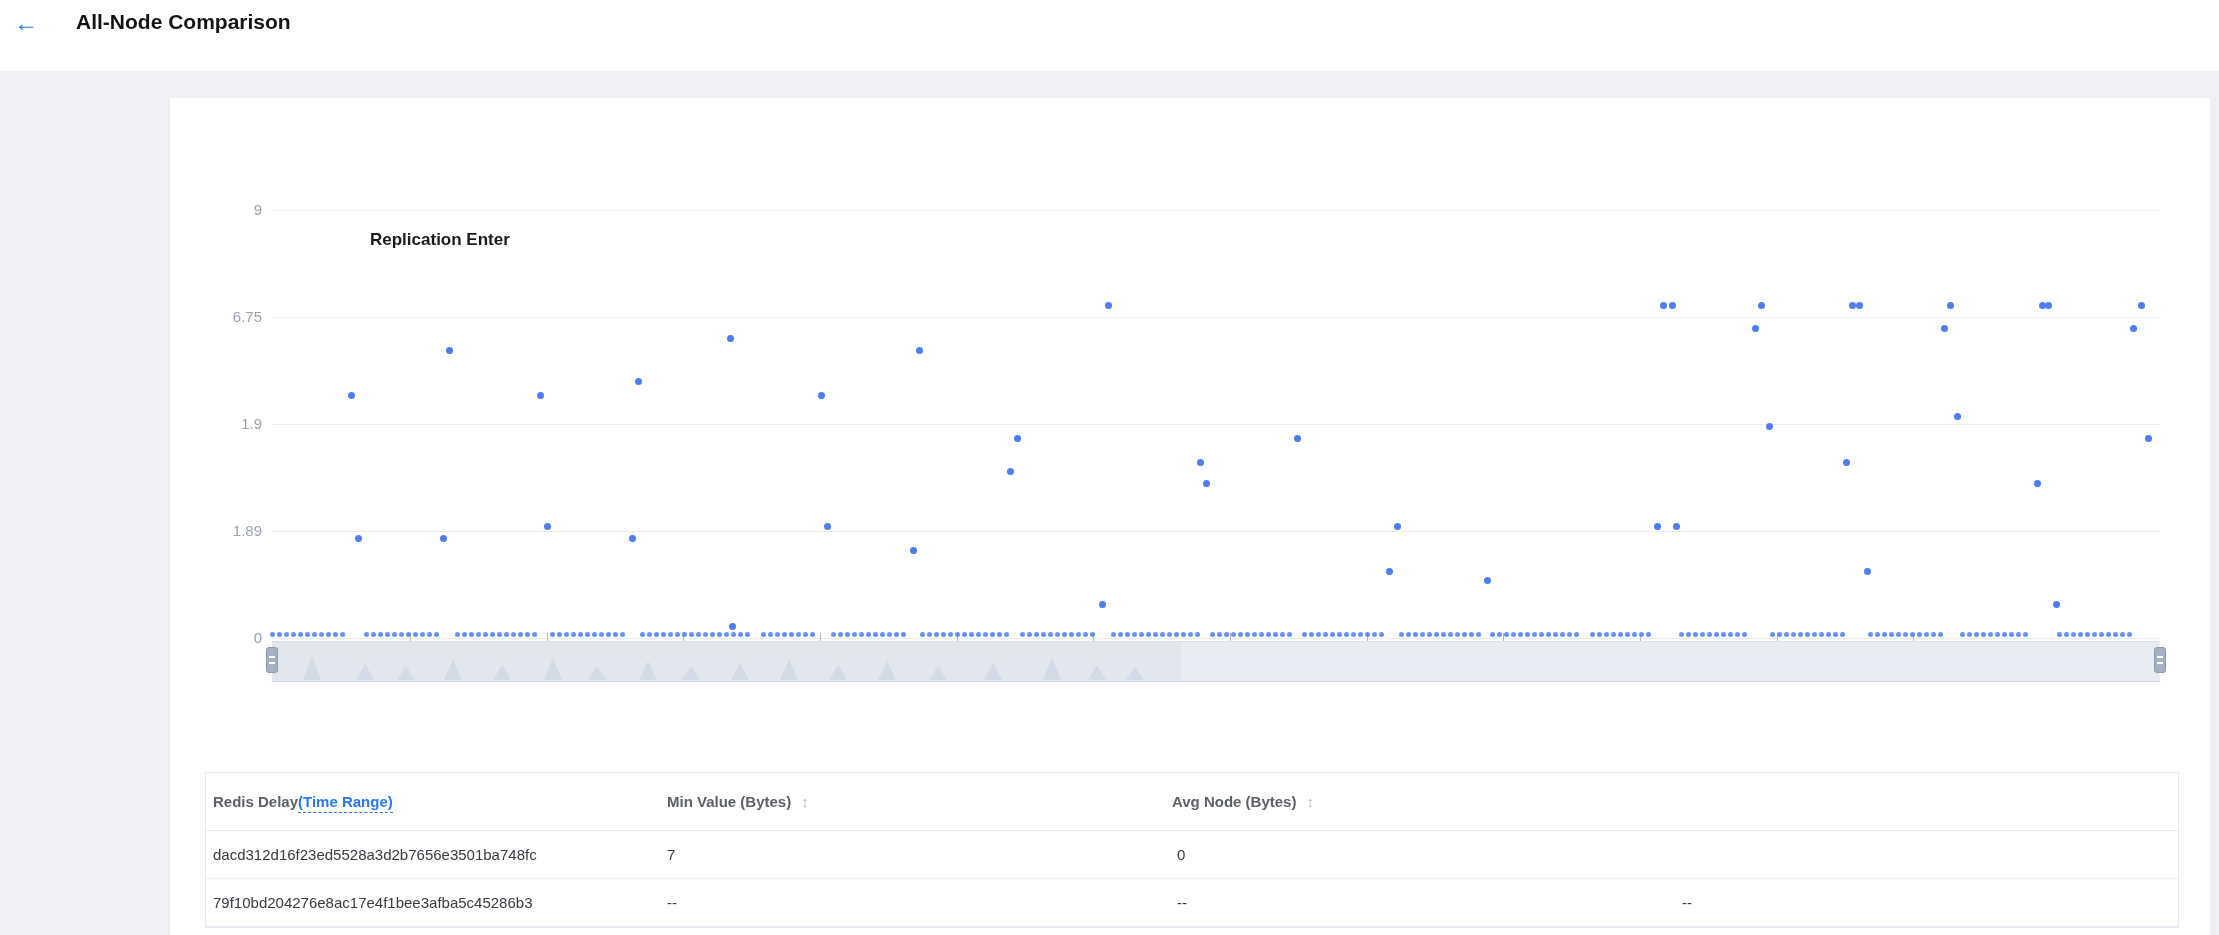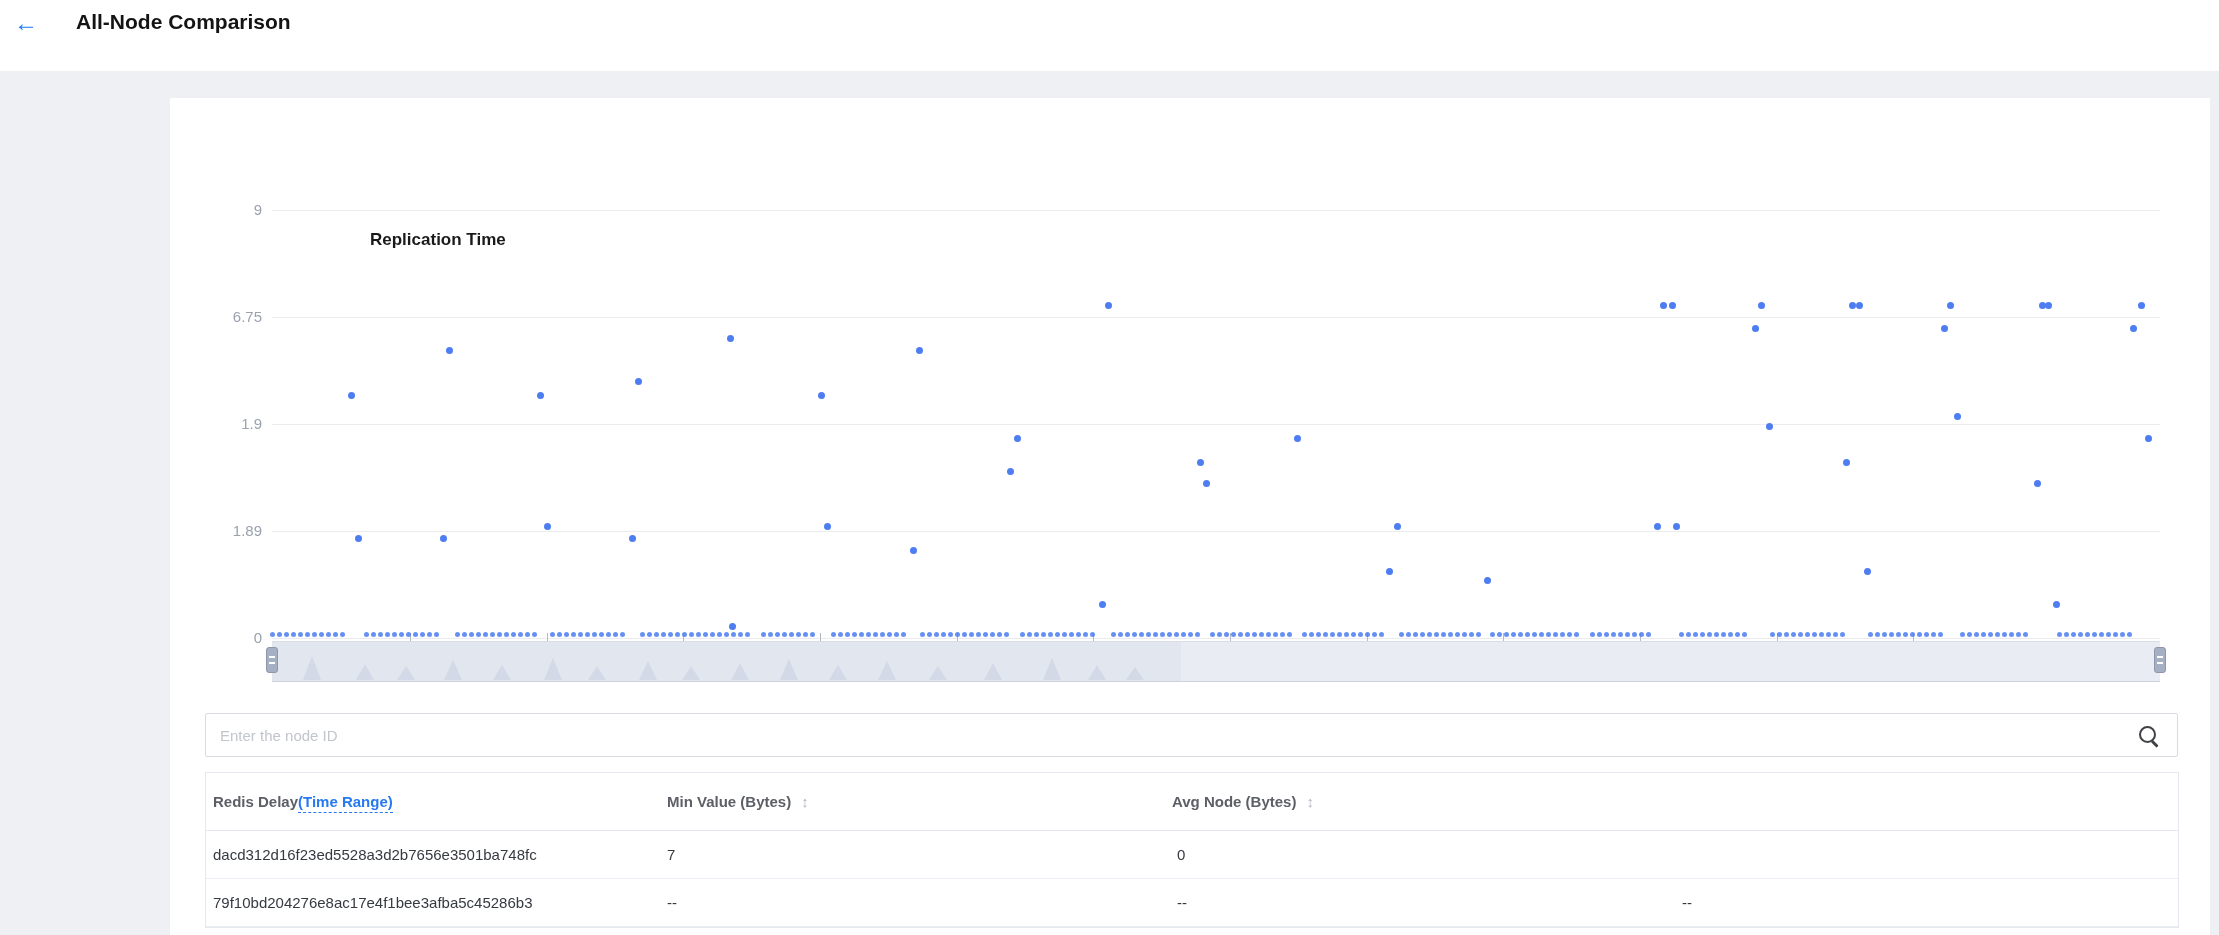--- a/index.html
+++ b/index.html
@@ -62,21 +62,21 @@
 <body>
 
 <div class="page">
 
   <div class="topbar">
     <span class="back">←</span>
     <h1 class="page-title">All-Node Comparison</h1>
   </div>
 
   <div class="card">
-    <h2 class="chart-title">Replication Time</h2>
+    <h2 class="chart-title">Replication Enter</h2>
   </div>
 
   <div id="chart-layer">
       <div class="gridline" style="left: 272px; top: 638px; width: 1888px;"></div>
       <div class="ylab" style="left: 192px; top: 629px;">0</div>
       <div class="gridline" style="left: 272px; top: 530.999px; width: 1888px;"></div>
       <div class="ylab" style="left: 192px; top: 521.999px;">1.89</div>
       <div class="gridline" style="left: 272px; top: 423.998px; width: 1888px;"></div>
       <div class="ylab" style="left: 192px; top: 414.998px;">1.9</div>
       <div class="gridline" style="left: 272px; top: 316.997px; width: 1888px;"></div>
@@ -399,24 +399,20 @@
       <div class="dz-bump" style="left: 606.488px; border-bottom: 19px solid rgb(211, 217, 230);"></div>
       <div class="dz-bump" style="left: 657.464px; border-bottom: 14px solid rgb(211, 217, 230);"></div>
       <div class="dz-bump" style="left: 712.216px; border-bottom: 17px solid rgb(211, 217, 230);"></div>
       <div class="dz-bump" style="left: 770.744px; border-bottom: 22px solid rgb(211, 217, 230);"></div>
       <div class="dz-bump" style="left: 816.056px; border-bottom: 15px solid rgb(211, 217, 230);"></div>
       <div class="dz-bump" style="left: 853.816px; border-bottom: 13px solid rgb(211, 217, 230);"></div>
     </div>
   <div class="dz-handle" id="dz-handle-left" style="left:266px;"></div>
   <div class="dz-handle" id="dz-handle-right" style="left:2154px;"></div>
 
-  <div class="search-box">
-    <input class="search-input" type="text" placeholder="Enter the node ID" style="">
-    <span class="mag"></span>
-  </div>
 
   <div class="table">
     <div class="t-row t-head">
       <div class="c1">
         <span>Redis Delay</span><span class="th-link">(Time Range)</span>
       </div>
       <div class="c3">
         <span>Min Value (Bytes)</span><span class="sort-icon">↕</span>
       </div>
       <div class="c4">

